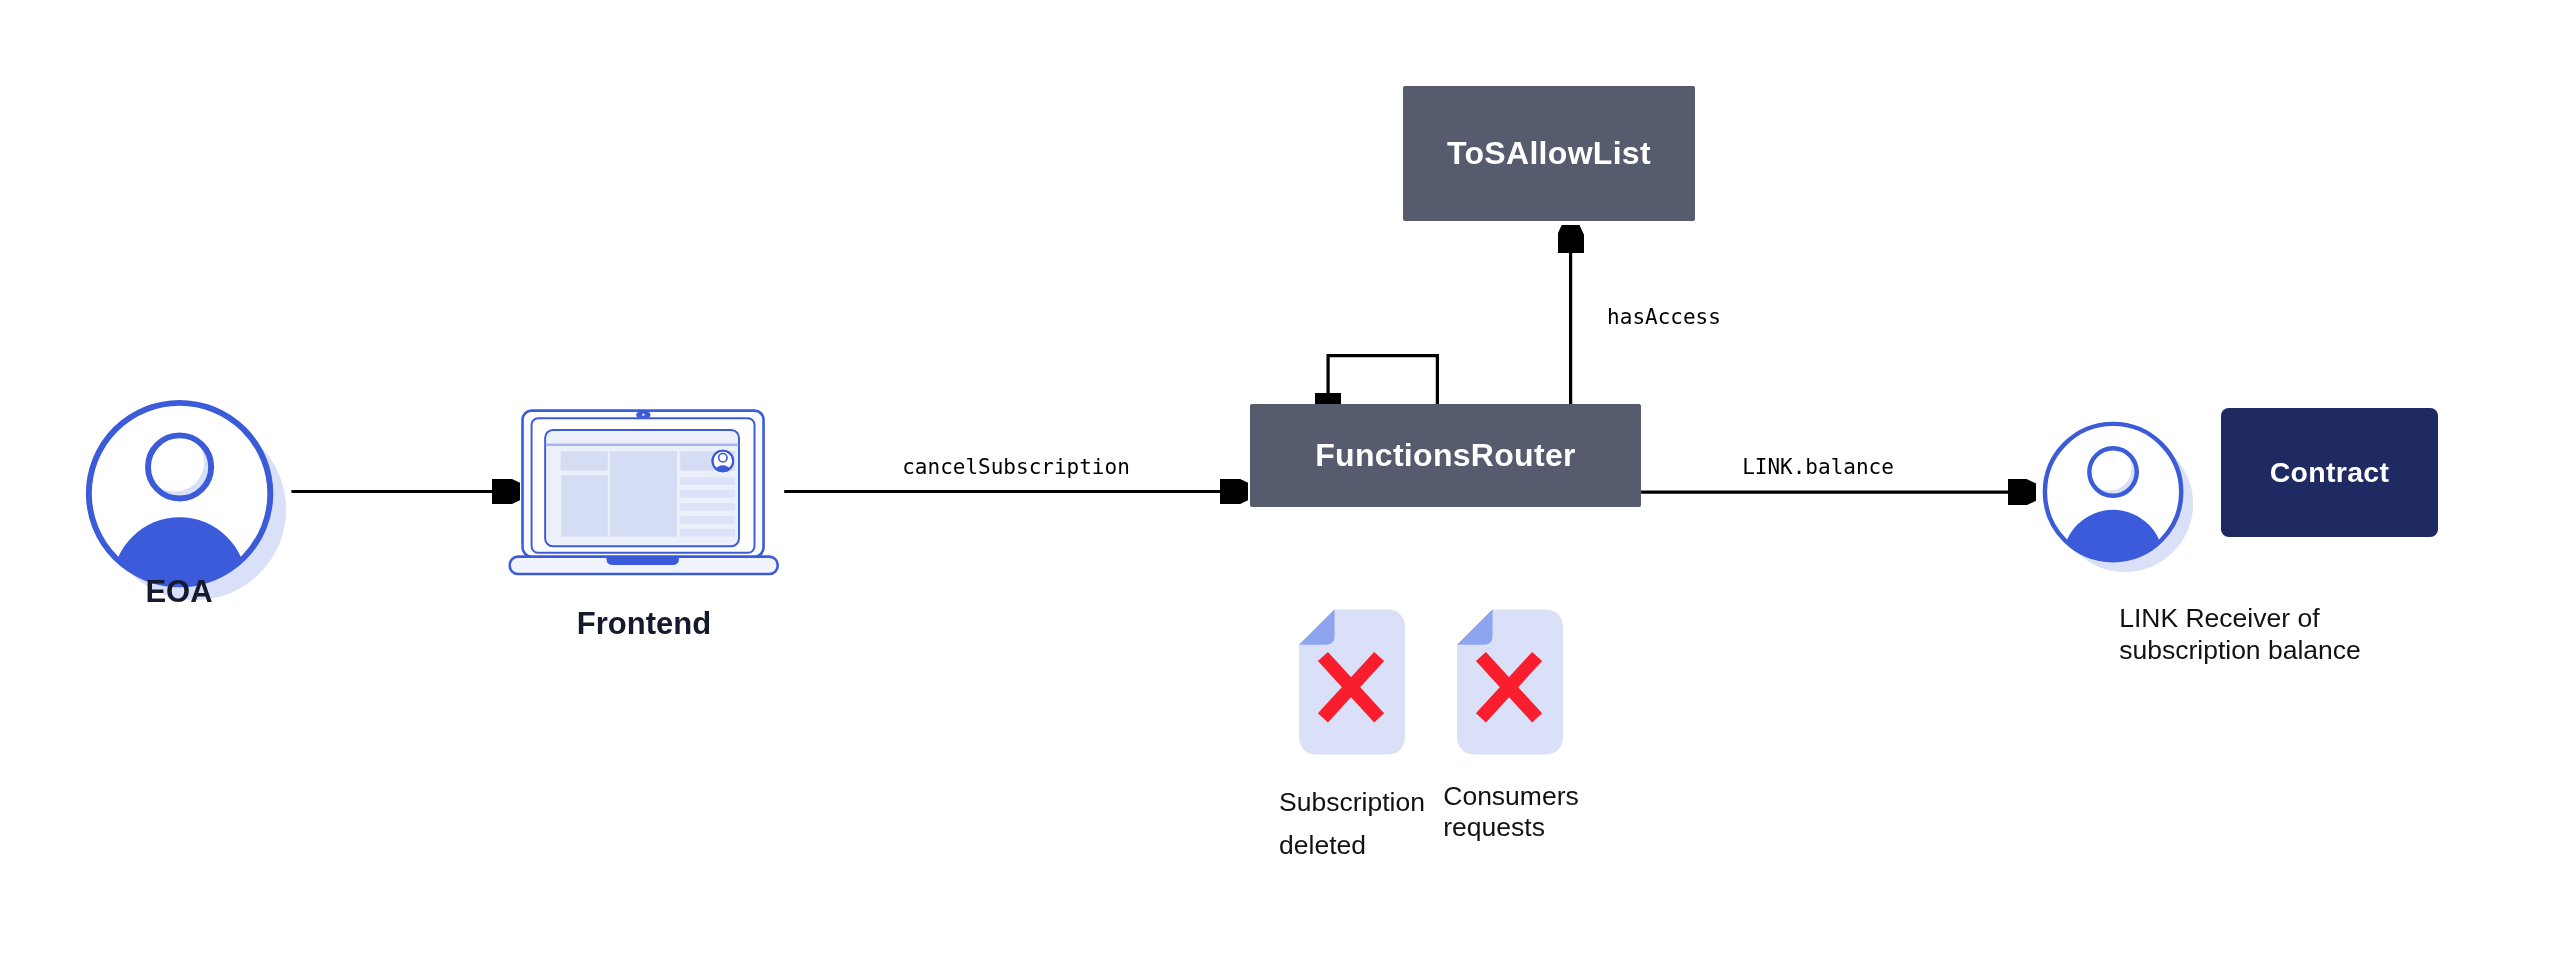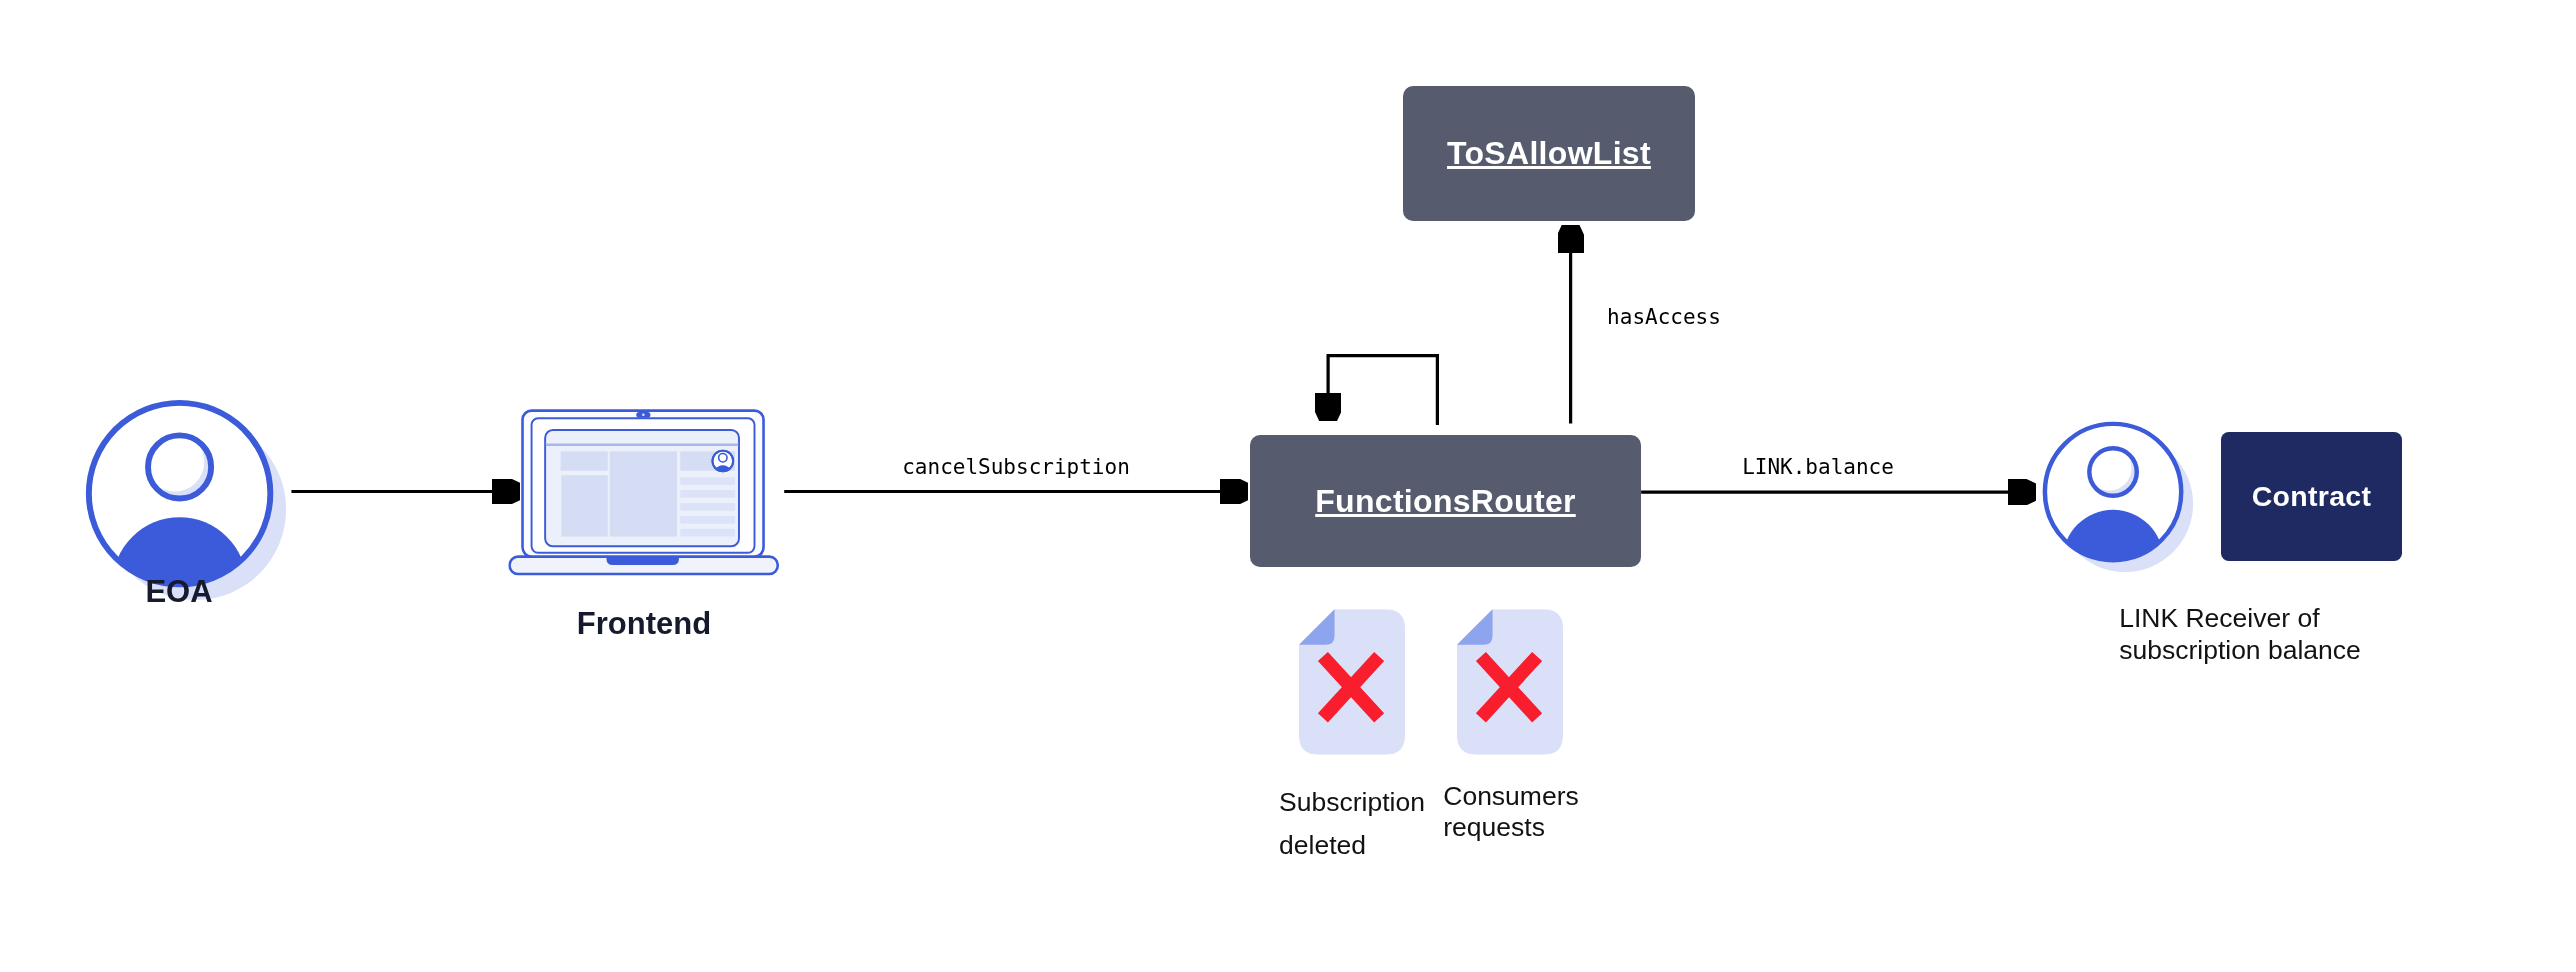--- a/index.html
+++ b/index.html
@@ -24,21 +24,21 @@
     overflow:hidden;
     font-family:"Liberation Sans", sans-serif;
   }
   .arrows{position:absolute;left:0;top:0;}
   .arrows path{stroke:var(--arrow-black);stroke-width:5;fill:none;}
   .node-box{
     position:absolute;
     display:flex;align-items:center;justify-content:center;
     color:#ffffff;font-weight:700;letter-spacing:0.3px;
   }
-  .box-slate{background:var(--box-slate);border-radius:10px;font-size:32px;text-decoration:underline;}
+  .box-slate{background:var(--box-slate);border-radius:2px;font-size:32px;}
   .box-navy{background:var(--box-navy);border-radius:7.8px;font-size:28.5px;}
   .label-bold{
     position:absolute;transform:translateX(-50%);
     font-weight:700;font-size:31px;color:var(--label-dark);
     white-space:nowrap;
   }
   .code-label{
     position:absolute;transform:translateX(-50%);
     font-family:"DejaVu Sans Mono", monospace;
     font-size:21px;color:#000;white-space:pre-line;
@@ -141,40 +141,40 @@
   </svg>
   <div class="label-bold" style="left:179px;top:574px">EOA</div>
 
   <svg class="icon-abs" style="left:508px;top:408px" width="272" height="168" viewBox="0 0 420 260">
     <use href="#sym-laptop"></use>
   </svg>
   <div class="label-bold" style="left:644px;top:606px">Frontend</div>
 
   <div class="code-label" style="left:1016px;top:451px">cancelSubscription</div>
 
-  <div class="node-box box-slate" style="left:1250px;top:435px;width:391px;height:132px">
+  <div class="node-box box-slate" style="left:1250px;top:404px;width:391px;height:103px">
     <span>FunctionsRouter</span>
   </div>
 
 
   <div class="code-label" style="left:1664px;top:301px">hasAccess</div>
 
   <div class="node-box box-slate" style="left:1403px;top:86px;width:292px;height:135px">
     <span>ToSAllowList</span>
   </div>
 
   <div class="code-label" style="left:1818px;top:451px">LINK.balance</div>
 
   <svg class="icon-abs" style="left:2036px;top:415px" width="163" height="163" viewBox="0 0 252 252">
     <use href="#sym-avatar"></use>
   </svg>
   <div class="caption" style="left:2240px;top:602px">LINK Receiver of
 subscription balance</div>
 
-  <div class="node-box box-navy" style="left:2221px;top:432px;width:181px;height:129px">
+  <div class="node-box box-navy" style="left:2221px;top:408px;width:217px;height:129px">
     <span>Contract</span>
   </div>
 
   <svg class="icon-abs" style="left:1299px;top:609px" width="106" height="146" viewBox="0 0 164 225">
     <use href="#sym-document-x"></use>
   </svg>
   <div class="caption" style="left:1352px;top:781px;line-height:43px">Subscription
 deleted</div>
 
   <svg class="icon-abs" style="left:1457px;top:609px" width="106" height="146" viewBox="0 0 164 225">

